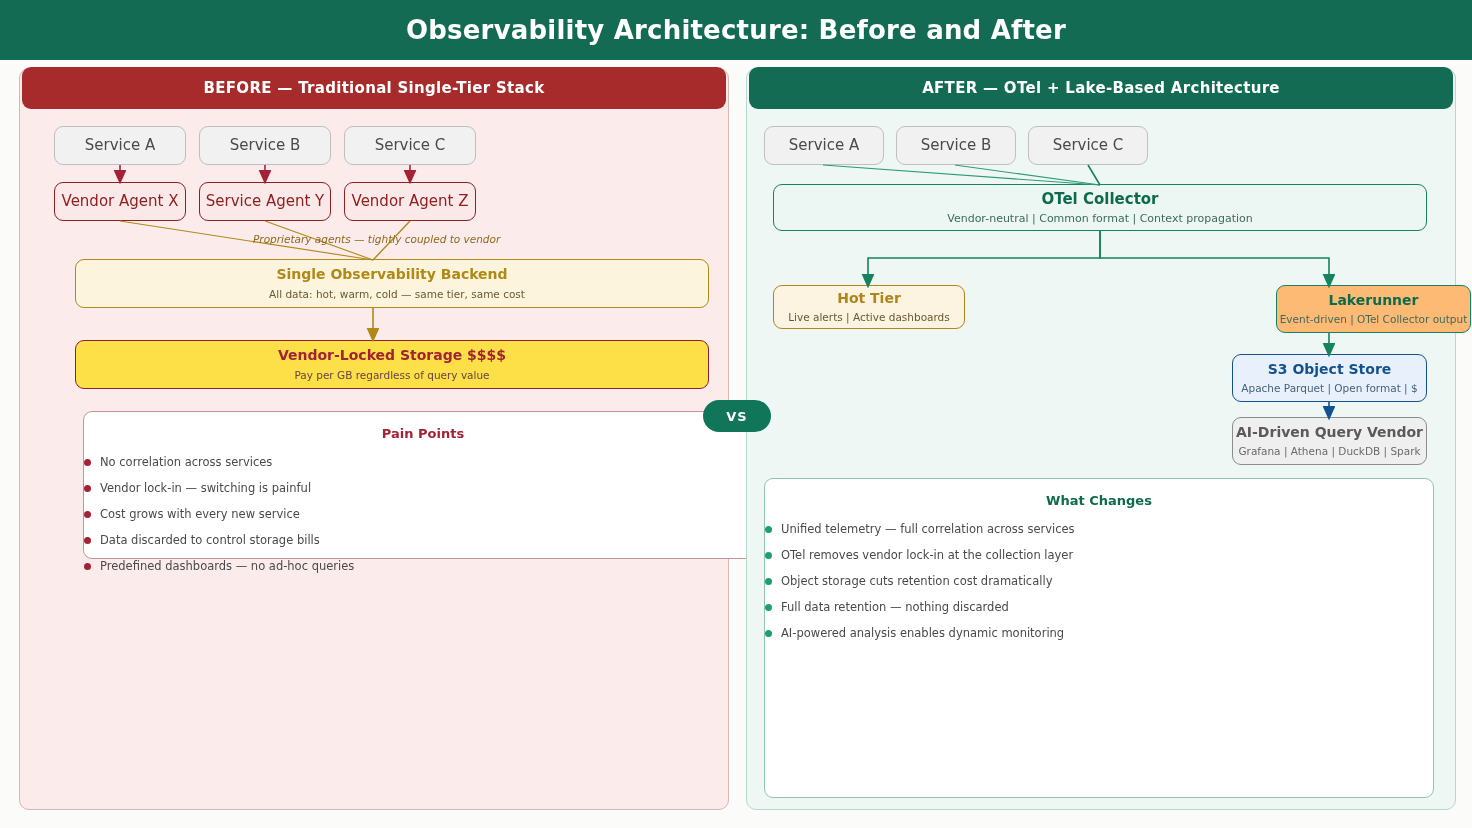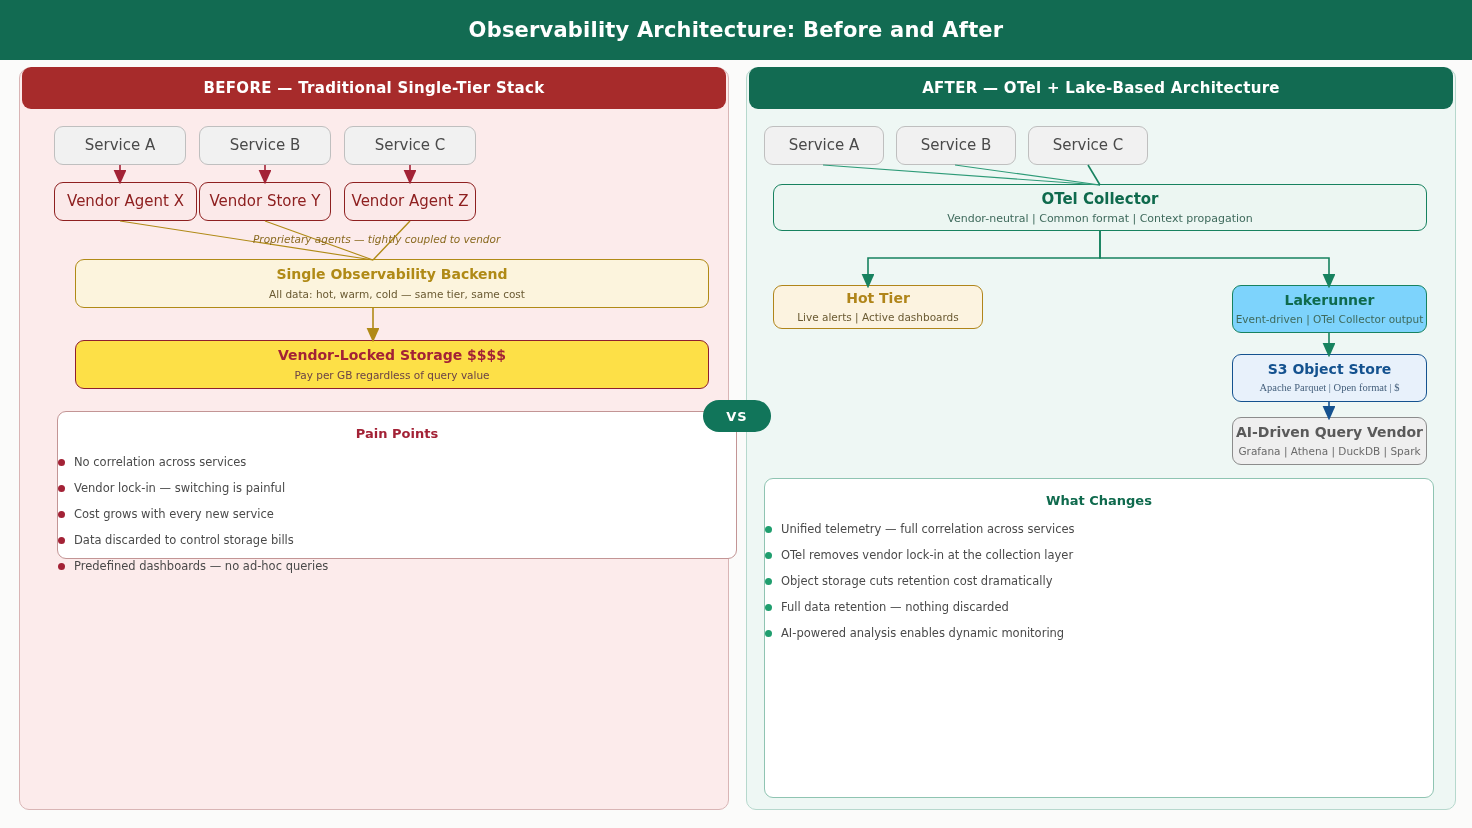--- a/index.html
+++ b/index.html
@@ -10,21 +10,21 @@
     overflow:hidden;position:relative;
   }
 
   
   .page-header{
     position:absolute;left:0;top:0;width:1472px;height:60px;
     background:#126b52;
     display:flex;align-items:center;justify-content:center;
   }
   .page-header .title{
-    color:#ffffff;font-size:21px;font-weight:bold;letter-spacing:.2px;
+    color:#ffffff;font-size:26px;font-weight:bold;letter-spacing:.2px;
   }
 
   
   .panel{position:absolute;border-radius:10px;}
   .panel-before{
     left:19px;top:68px;width:708px;height:740px;
     background:#fcebeb;border:1.6px solid #d9b5b5;
   }
   .panel-after{
     left:746px;top:68px;width:708px;height:740px;
@@ -68,27 +68,27 @@
   .storage .ns{color:#6a4247;}
 
   .collector{background:#ecf6f2;border:1.8px solid #17825f;}
   .collector .nt-bold{color:#0f6a4d;font-size:15px;}
   .collector .ns{color:#3f6a5c;font-size:11px;}
 
   .hottier{background:#fcf3e0;border:1.8px solid #b0851a;}
   .hottier .nt-bold{color:#b0851a;}
   .hottier .ns{color:#6a5a32;}
 
-  .lake{background:#7dd3fc;border:1.8px solid #17825f;}
+  .lake{background:#fdba74;border:1.8px solid #17825f;margin-left:44px;}
   .lake .nt-bold{color:#0f6a4d;}
   .lake .ns{color:#3f6a5c;}
 
   .s3{background:#e8f1fb;border:1.8px solid #14528f;}
   .s3 .nt-bold{color:#14528f;}
-  .s3 .ns{color:#46617d;font-family:Liberation Serif, serif;}
+  .s3 .ns{color:#46617d;}
 
   .aiq{background:#efefef;border:1.8px solid #8c8c8c;}
   .aiq .nt-bold{color:#5a5a5a;}
   .aiq .ns{color:#6a6a6a;}
 
   
   .card{position:absolute;box-sizing:border-box;background:#ffffff;border-radius:9px;}
   .card-pain{border:1.4px solid #c39595;}
   .card-change{border:1.4px solid #8fc4b2;}
   .card-title{text-align:center;font-size:13px;font-weight:bold;margin-top:14px;}
@@ -163,41 +163,41 @@
 <div class="node svc" style="left:54px;top:126px;width:132px;height:39px;">
   <div class="nt">Service A</div>
 </div>
 <div class="node svc" style="left:199px;top:126px;width:132px;height:39px;">
   <div class="nt">Service B</div>
 </div>
 <div class="node svc" style="left:344px;top:126px;width:132px;height:39px;">
   <div class="nt">Service C</div>
 </div>
 
-<div class="node agent" style="left:54px;top:182px;width:143px;height:39px;">
+<div class="node agent" style="left:54px;top:182px;width:132px;height:39px;">
   <div class="nt">Vendor Agent X</div>
 </div>
 <div class="node agent" style="left:199px;top:182px;width:132px;height:39px;">
-  <div class="nt">Vendor Store Y</div>
+  <div class="nt">Service Agent Y</div>
 </div>
 <div class="node agent" style="left:344px;top:182px;width:132px;height:39px;">
   <div class="nt">Vendor Agent Z</div>
 </div>
 
 <div class="node backend" style="left:75px;top:259px;width:634px;height:49px;">
   <div class="nt nt-bold">Single Observability Backend</div>
   <div class="ns">All data: hot, warm, cold — same tier, same cost</div>
 </div>
 
 <div class="node storage" style="left:75px;top:340px;width:634px;height:49px;">
   <div class="nt nt-bold">Vendor-Locked Storage  $$$$</div>
   <div class="ns">Pay per GB regardless of query value</div>
 </div>
 
-<div class="card card-pain" style="left:57px;top:411px;width:680px;height:148px;">
+<div class="card card-pain" style="left:83px;top:411px;width:680px;height:148px;">
   <div class="card-title">Pain Points</div>
   <ul class="card-list">
     <li>
         <span class="bullet"></span>
         <span>No correlation across services</span>
       </li>
     <li>
         <span class="bullet"></span>
         <span>Vendor lock-in — switching is painful</span>
       </li>
@@ -228,21 +228,21 @@
 </div>
 <div class="node svc" style="left:1028px;top:126px;width:120px;height:39px;">
   <div class="nt">Service C</div>
 </div>
 
 <div class="node collector" style="left:773px;top:184px;width:654px;height:47px;">
   <div class="nt nt-bold">OTel Collector</div>
   <div class="ns">Vendor-neutral  |  Common format  |  Context propagation</div>
 </div>
 
-<div class="node hottier" style="left:773px;top:285px;width:210px;height:44px;">
+<div class="node hottier" style="left:773px;top:285px;width:192px;height:44px;">
   <div class="nt nt-bold">Hot Tier</div>
   <div class="ns">Live alerts  |  Active dashboards</div>
 </div>
 
 <div class="node lake" style="left:1232px;top:285px;width:195px;height:48px;">
   <div class="nt nt-bold">Lakerunner</div>
   <div class="ns">Event-driven  |  OTel Collector output</div>
 </div>
 
 <div class="node s3" style="left:1232px;top:354px;width:195px;height:48px;">

